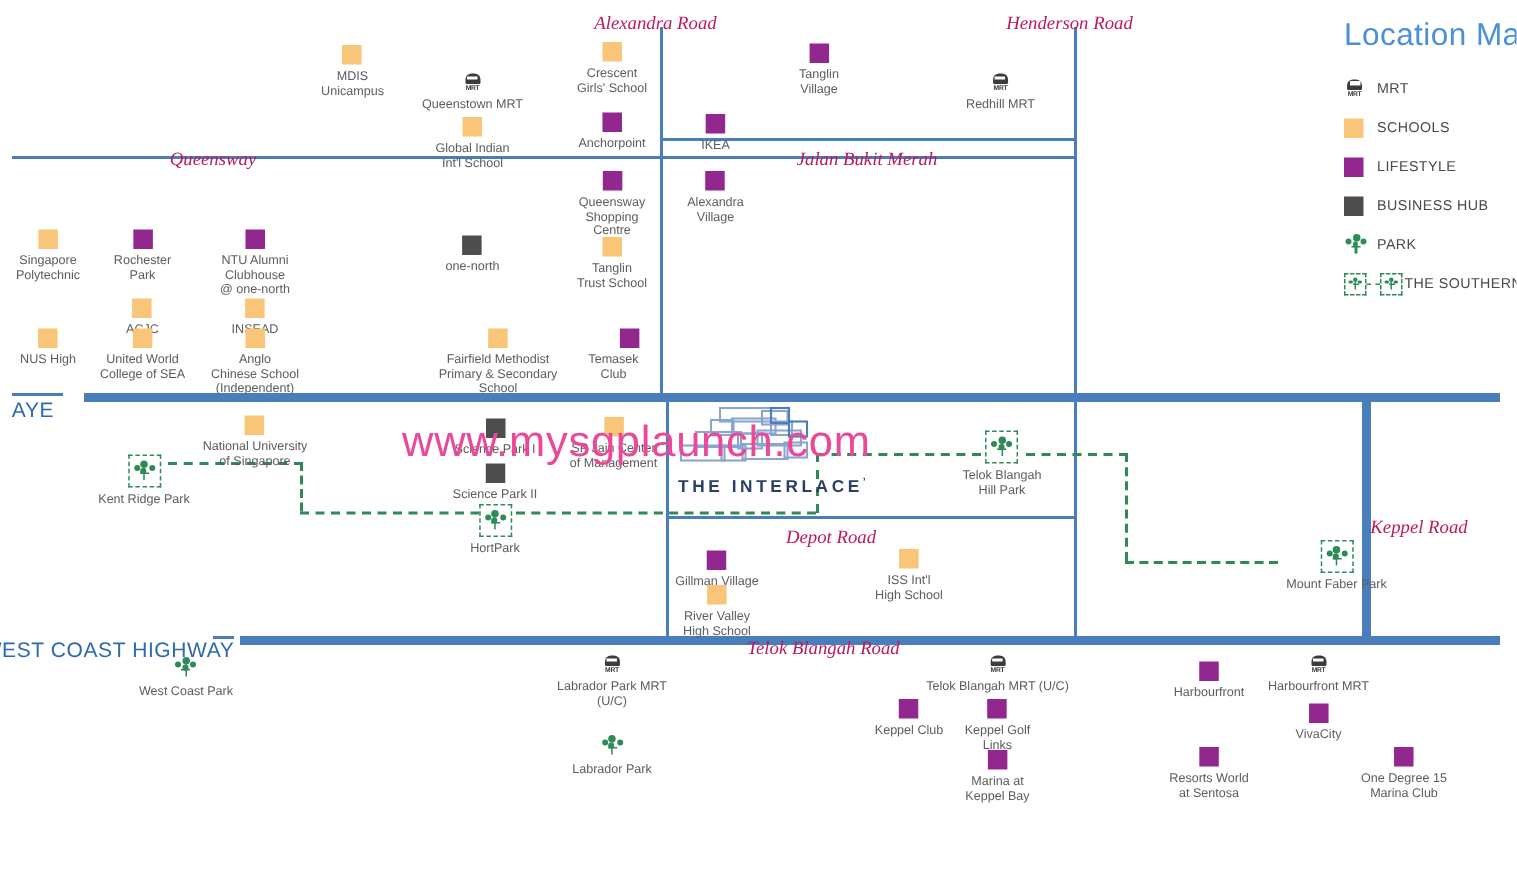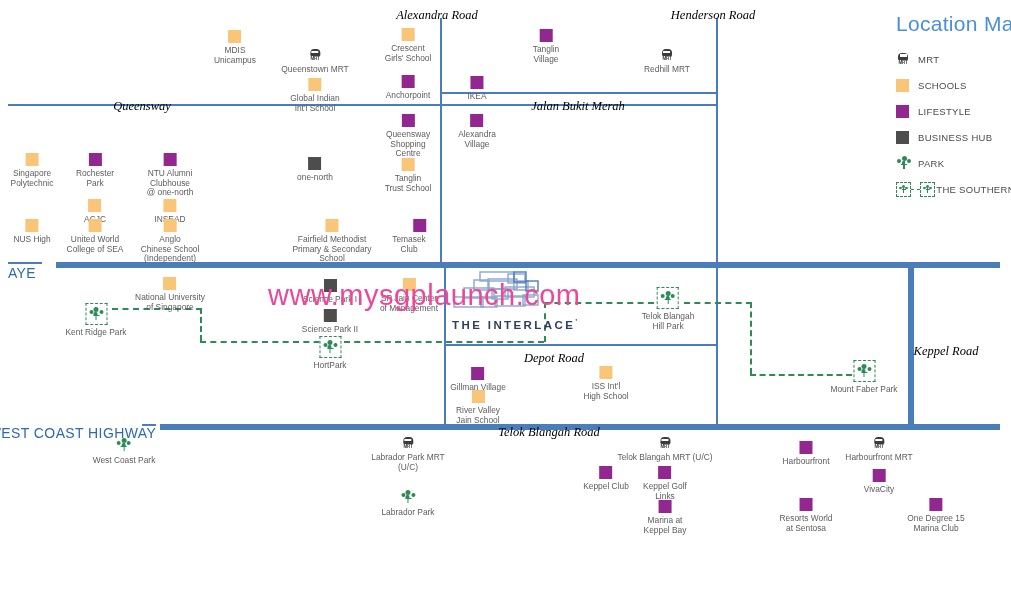--- a/index.html
+++ b/index.html
@@ -8,21 +8,21 @@
 
   #map{position:absolute;left:0;top:0;width:1011px;height:589px;}
 
   
   .road{position:absolute;background:#4a7ebb;}
   .road-h{height:2px;}
   .road-v{width:2px;}
   .road-thick-h{height:6px;}
   .road-thick-v{width:6px;}
 
-  .road-label{position:absolute;font-style:italic;font-size:12.5px;color:#000000;
+  .road-label{position:absolute;font-style:italic;font-size:12.5px;color:#be185d;
               white-space:nowrap;font-family:"Liberation Serif","DejaVu Serif",serif;}
   .road-label.big{font-style:normal;font-size:14px;color:#2e6ab0;letter-spacing:.4px;
                   font-family:"Liberation Sans","DejaVu Sans",sans-serif;}
 
   
   .poi{position:absolute;display:flex;flex-direction:column;align-items:center;
        transform:translateX(-50%);}
   .poi .marker{width:13px;height:13px;}
   .poi .marker.schools{background:#f8c579;}
   .poi .marker.lifestyle{background:#92278f;}
@@ -268,21 +268,21 @@
         <div class="marker business"></div>
         <div class="lbl">Science Park II</div>
       </div>
       <div class="poi" style="left: 478px; top: 367px;">
         <div class="marker lifestyle"></div>
         <div class="lbl">Gillman Village</div>
       </div>
       <div class="poi" style="left: 478px; top: 390px;">
         <div class="marker schools"></div>
         <div class="lbl">River Valley
-Jain School</div>
+High School</div>
       </div>
       <div class="poi" style="left: 606px; top: 366px;">
         <div class="marker schools"></div>
         <div class="lbl">ISS Int'l
 High School</div>
       </div>
       <div class="poi" style="left: 408px; top: 437px;">
         <div class="mrt-ico">
           <div class="body"></div>
           <div class="win"></div>
@@ -397,21 +397,21 @@
             <i class="arm"></i>
             <i class="c"></i>
             <i class="l"></i>
             <i class="r"></i>
             <i class="b"></i>
           </div>
         </div>
         <div class="lbl">Telok Blangah
 Hill Park</div>
       </div>
-      <div class="poi" style="left: 864px; top: 360px; z-index: 5;">
+      <div class="poi" style="left: 891px; top: 360px; z-index: 5;">
         <div class="park-box" style="background: rgb(255, 255, 255);">
           <div class="park-ico">
             <i class="stem"></i>
             <i class="arm"></i>
             <i class="c"></i>
             <i class="l"></i>
             <i class="r"></i>
             <i class="b"></i>
           </div>
         </div>

